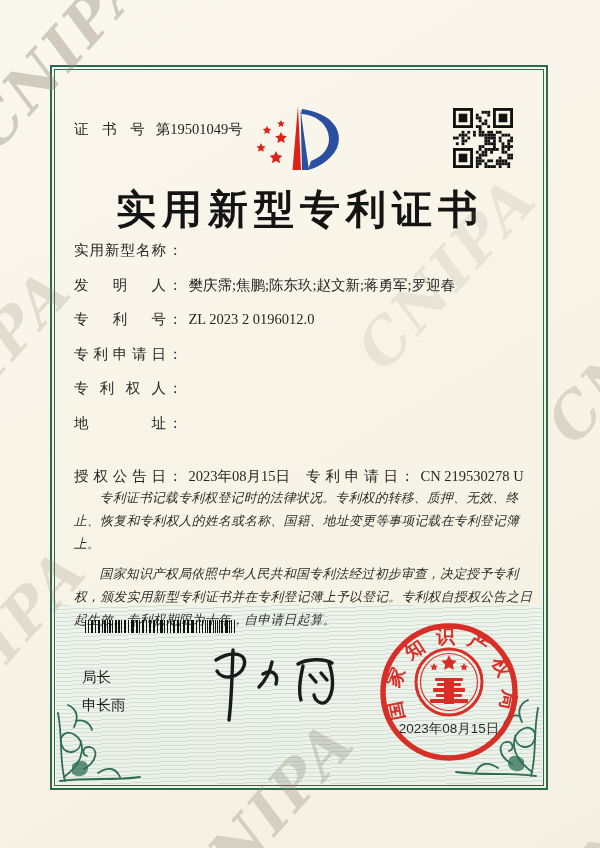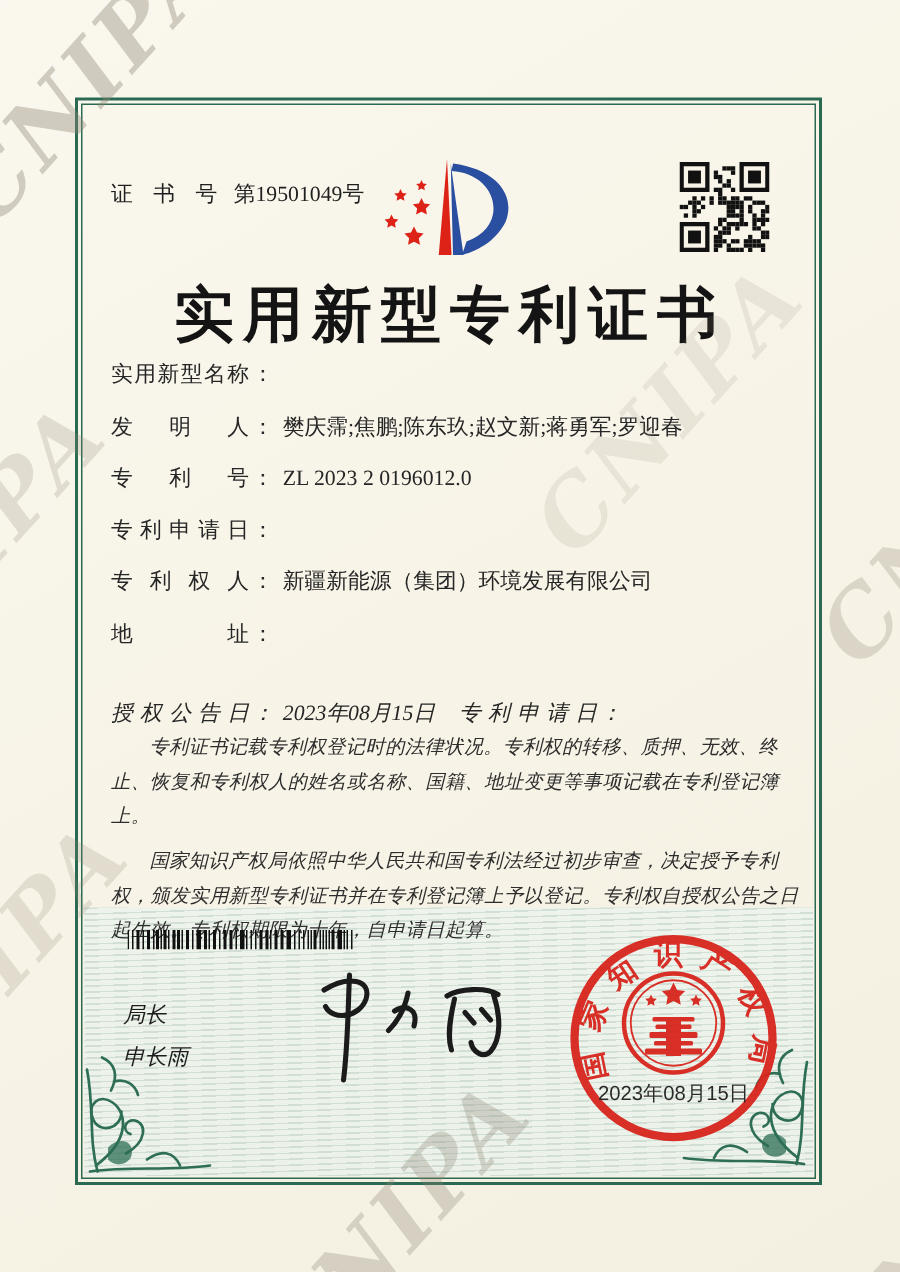--- a/index.html
+++ b/index.html
@@ -30,27 +30,27 @@
   .cert-no{left:74px;top:104px;font-size:14.5px;color:#1f1f1f;margin-top:16px;}
   .cert-no .lab{letter-spacing:5px;margin-right:6px;}
   .title{left:0;width:600px;text-align:center;top:182px;font-size:40px;font-weight:bold;
          letter-spacing:6px;color:#141414;}
   .fields{left:74px;top:240px;width:452px;font-size:14.5px;color:#262626;}
   .frow{display:flex;margin-bottom:14px;line-height:20.5px;}
   .flabel{width:92px;flex:none;text-align:justify;text-align-last:justify;text-justify:inter-character;}
   .fcolon{flex:none;margin:0 6px 0 2px;}
   .fvalue{white-space:pre-line;}
   .grant-row{left:74px;top:466px;width:460px;font-size:14.5px;color:#262626;display:flex;}
-  .grant-row .pair{display:flex;line-height:20.5px;font-style:italic;}
+  .grant-row .pair{display:flex;line-height:20.5px;}
   .grant-row .pair+.pair{margin-left:16px;}
   .paras{left:74px;top:487px;width:462px;font-size:12.8px;line-height:1.8;color:#2d2d2d;
          font-style:italic;letter-spacing:.3px;}
   .paras p{margin:0 0 7px;text-indent:2em;}
   .signer{left:82px;top:663px;font-family:"Liberation Sans","DejaVu Sans",sans-serif;
-          font-size:14.5px;color:#1c1c1c;line-height:28px;z-index:4;font-style:italic;}
+          font-size:14.5px;color:#1c1c1c;line-height:28px;z-index:4;}
   .signature{left:186px;top:640px;z-index:4;}
   .barcode{left:85px;top:620px;z-index:4;}
   .seal{left:378px;top:621px;z-index:5;opacity:.95;}
   .pageno{left:0;width:600px;text-align:center;top:767px;font-size:11.5px;color:#303030;z-index:4;}
   .footnote{left:237px;top:802px;font-size:13.5px;font-style:italic;color:#3a3a3a;
             letter-spacing:2px;z-index:4;}
   .flourish{z-index:4;}
   .fl-left{left:52px;top:697px;}
   .fl-right{left:452px;top:692px;transform:scaleX(-1);}
 </style>
@@ -242,38 +242,38 @@
     </div>
 
     <div class="frow">
       <span class="flabel">专利申请日</span>
       <span class="fcolon">：</span>
     </div>
 
     <div class="frow">
       <span class="flabel">专利权人</span>
       <span class="fcolon">：</span>
-      <span class="fvalue">新疆新能源（集团）环境发展有限公司</span>
     </div>
 
     <div class="frow">
       <span class="flabel">地址</span>
       <span class="fcolon">：</span>
     </div>
   </div>
 
   <div class="abs grant-row">
     <div class="pair">
       <span class="flabel">授权公告日</span>
       <span class="fcolon">：</span>
       <span class="fvalue">2023年08月15日</span>
     </div>
     <div class="pair">
       <span class="flabel">专利申请日</span>
       <span class="fcolon">：</span>
+      <span class="fvalue">CN 219530278 U</span>
     </div>
   </div>
 
   <div class="abs paras">
     <p>专利证书记载专利权登记时的法律状况。专利权的转移、质押、无效、终止、恢复和专利权人的姓名或名称、国籍、地址变更等事项记载在专利登记簿上。</p>
     <p>国家知识产权局依照中华人民共和国专利法经过初步审查，决定授予专利权，颁发实用新型专利证书并在专利登记簿上予以登记。专利权自授权公告之日起生效。专利权期限为十年，自申请日起算。</p>
   </div>
 
   <svg class="abs barcode" id="barsvg" width="152" height="13" viewBox="0 0 152 13">
       <rect x="0" y="0" width="1" height="13" fill="#111"></rect>

